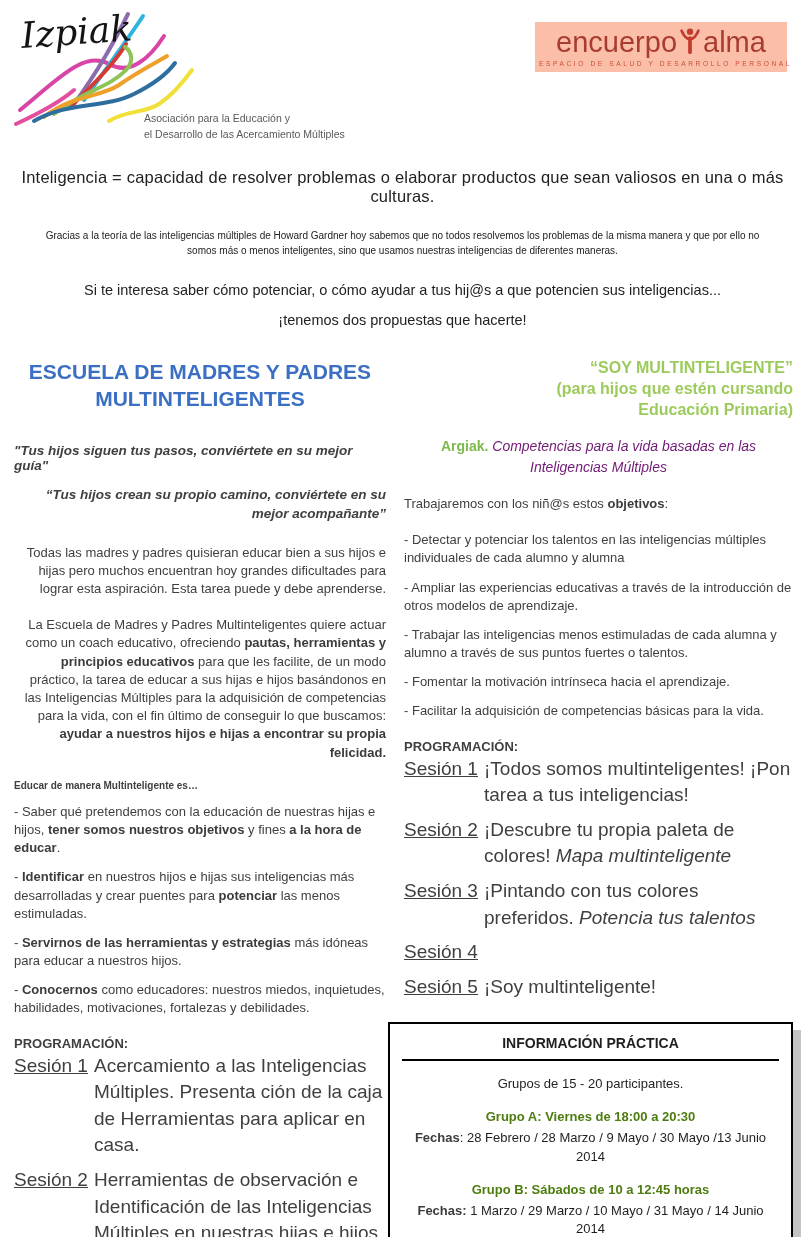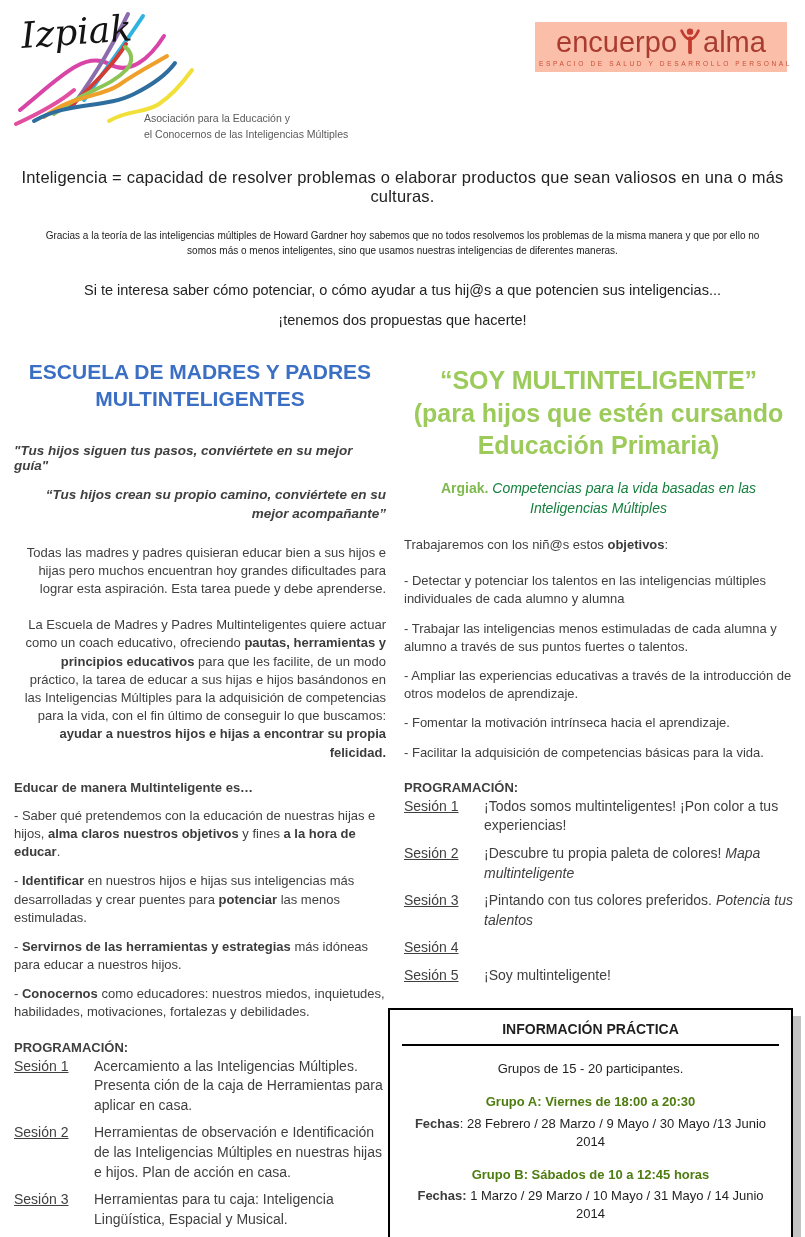--- a/index.html
+++ b/index.html
@@ -24,40 +24,40 @@
   .intro .para{font-size:10px;line-height:1.5;margin:0 30px 24px;}
   .intro .cta1{font-size:14.5px;margin-bottom:14px;}
   .intro .cta2{font-size:14.5px;}
 
   
   .columns{display:flex;gap:18px;padding:0 12px 0 14px;margin-top:30px;}
   .col-left{width:372px;box-sizing:border-box;}
   .col-right{width:389px;box-sizing:border-box;}
 
   .title-blue{color:#3B6FC4;font-size:21px;font-weight:bold;text-align:center;line-height:1.3;margin:0 0 30px;}
-  .title-green{color:#9CCB5B;font-size:25px;font-weight:bold;text-align:center;line-height:1.3;margin:6px 0 16px;}
+  .title-green{color:#9CCB5B;font-size:16px;font-weight:bold;text-align:right;line-height:1.3;margin:0 0 16px;}
 
   .quote{font-weight:bold;font-style:italic;font-size:13.5px;color:#404040;}
   .quote-1{text-align:left;margin:0 0 12px;}
   .quote-2{text-align:right;line-height:1.45;margin:0 0 20px;}
 
   p.body{font-size:13px;line-height:1.4;margin:0 0 18px;}
   .centered{text-align:right;}
-  .subhead{font-weight:bold;font-size:13px;margin:2px 0 12px;}
+  .subhead{font-weight:bold;font-size:10px;margin:2px 0 12px;}
   .bullet{font-size:13px;line-height:1.4;margin:0 0 11px;}
   b{color:#3c3c3c;}
 
   .prog-title{font-weight:bold;font-size:13px;margin:18px 0 2px;}
   .session{display:grid;grid-template-columns:70px 1fr;column-gap:10px;
-           font-size:14px;line-height:1.4;margin-bottom:8px;}
+           font-size:19px;line-height:1.4;margin-bottom:8px;}
   .ses-label{text-decoration:underline;white-space:nowrap;}
 
   .argiak{text-align:center;font-size:14px;line-height:1.45;margin:0 14px 18px;}
   .argiak .a-bold{color:#7EB94E;font-weight:bold;font-style:normal;margin-top:12px;}
-  .argiak .a-it{color:#15803d;font-style:italic;}
+  .argiak .a-it{color:#701a75;font-style:italic;}
 
   
   .infobox{border:2px solid #000;box-shadow:8px 8px 0 #c3c3c3;background:#fff;
            margin:22px 4px 0 -16px;width:calc(100% + 16px);box-sizing:border-box;
            padding:8px 12px 16px;text-align:center;font-size:13px;color:#1f1f1f;line-height:1.4;}
   .ib-title{font-weight:bold;font-size:14px;margin:2px 0 5px;}
   .infobox hr{border:none;border-top:2px solid #000;margin:0 0 14px;}
   .ib-row{margin:0 0 3px;}
   .sp{margin-top:15px;}
   .orange{color:#4d7c0f;font-weight:bold;}
@@ -78,21 +78,21 @@
           <path d="M42,106 C72,82 97,80 114,62 C122,54 120,44 113,39" stroke="#8CC455"></path>
           <path d="M32,109 C62,86 87,90 107,77 C127,63 142,56 155,48" stroke="#EFA02B"></path>
           <path d="M22,113 C57,93 92,101 122,86 C142,76 155,66 163,55" stroke="#2E6E9E"></path>
           <path d="M97,113 C117,101 132,106 147,96 C162,86 172,73 180,62" stroke="#F2E03A"></path>
           <path d="M4,116 C30,104 48,94 62,82" stroke="#E24FA0"></path>
         </g>
         <text x="10" y="40" font-size="36" fill="#141414" font-family="DejaVu Serif, serif" font-style="italic" transform="rotate(-4 10 40)">Izpiak</text>
       </svg>
       <div class="iz-sub">
         <div>Asociación para la Educación y</div>
-        <div>el Conocernos de las Inteligencias Múltiples</div>
+        <div>el Desarrollo de las Acercamiento Múltiples</div>
       </div>
     </div>
 
     <div class="ecya">
       <div class="ecya-name">
         <span>encuerpo</span>
         <svg width="24" height="28" viewBox="0 0 24 30">
           <circle cx="12" cy="5" r="3.4" fill="#C23B2E"></circle>
           <path d="M3,4 C6,11 9,13 12,13 C15,13 18,11 21,4" fill="none" stroke="#C23B2E" stroke-width="3" stroke-linecap="round"></path>
           <path d="M12,12 L12,27" fill="none" stroke="#C23B2E" stroke-width="4" stroke-linecap="round"></path>
@@ -119,21 +119,21 @@
       </h2>
       <p class="quote quote-1">"Tus hijos siguen tus pasos, conviértete en su mejor guía"</p>
       <p class="quote quote-2">“Tus hijos crean su propio camino, conviértete en su mejor acompañante”</p>
 
       <p class="body centered">Todas las madres y padres quisieran educar bien a sus hijos e hijas pero muchos encuentran hoy grandes dificultades para lograr esta aspiración. Esta tarea puede y debe aprenderse.</p>
 
       <p class="body centered"><span>La Escuela de Madres y Padres Multinteligentes quiere actuar como un coach educativo, ofreciendo </span><b>pautas, herramientas y principios educativos</b><span> para que les facilite, de un modo práctico, la tarea de educar a sus hijas e hijos basándonos en las Inteligencias Múltiples para la adquisición de competencias para la vida, con el fin último de conseguir lo que buscamos: </span><b>ayudar a nuestros hijos e hijas a encontrar su propia felicidad.</b></p>
 
       <p class="subhead">Educar de manera Multinteligente es…</p>
 
-      <p class="bullet"><span>- Saber qué pretendemos con la educación de nuestras hijas e hijos, </span><b>alma claros nuestros objetivos</b><span> y fines </span><b>a la hora de educar</b><span>.</span></p>
+      <p class="bullet"><span>- Saber qué pretendemos con la educación de nuestras hijas e hijos, </span><b>tener somos nuestros objetivos</b><span> y fines </span><b>a la hora de educar</b><span>.</span></p>
       <p class="bullet"><span>- </span><b>Identificar</b><span> en nuestros hijos e hijas sus inteligencias más desarrolladas y crear puentes para </span><b>potenciar</b><span> las menos estimuladas.</span></p>
       <p class="bullet"><span>- </span><b>Servirnos de las herramientas y estrategias</b><span> más idóneas para educar a nuestros hijos.</span></p>
       <p class="bullet"><span>- </span><b>Conocernos</b><span> como educadores: nuestros miedos, inquietudes, habilidades, motivaciones, fortalezas y debilidades.</span></p>
 
       <p class="prog-title">PROGRAMACIÓN:</p>
       <div class="session">
         <span class="ses-label">Sesión 1</span>
         <span class="ses-text">Acercamiento a las Inteligencias Múltiples. Presenta ción de la caja de Herramientas para aplicar en casa.</span>
       </div>
       <div class="session">
@@ -151,29 +151,29 @@
       <h2 class="title-green">
         <span>“SOY MULTINTELIGENTE”</span><br>
         <span>(para hijos que estén cursando</span><br>
         <span>Educación Primaria)</span>
       </h2>
       <p class="argiak"><span class="a-bold">Argiak.</span><span class="a-it"> Competencias para la vida basadas en las Inteligencias Múltiples</span></p>
 
       <p class="body"><span>Trabajaremos con los niñ@s estos </span><b>objetivos</b><span>:</span></p>
 
       <p class="bullet">- Detectar y potenciar los talentos en las inteligencias múltiples individuales de cada alumno y alumna</p>
+      <p class="bullet">- Ampliar las experiencias educativas a través de la introducción de otros modelos de aprendizaje.</p>
       <p class="bullet">- Trabajar las inteligencias menos estimuladas de cada alumna y alumno a través de sus puntos fuertes o talentos.</p>
-      <p class="bullet">- Ampliar las experiencias educativas a través de la introducción de otros modelos de aprendizaje.</p>
       <p class="bullet">- Fomentar la motivación intrínseca hacia el aprendizaje.</p>
       <p class="bullet">- Facilitar la adquisición de competencias básicas para la vida.</p>
 
       <p class="prog-title">PROGRAMACIÓN:</p>
       <div class="session">
         <span class="ses-label">Sesión 1</span>
-        <span class="ses-text"><span>¡Todos somos multinteligentes! ¡Pon color a tus experiencias!</span><i></i></span>
+        <span class="ses-text"><span>¡Todos somos multinteligentes! ¡Pon tarea a tus inteligencias!</span><i></i></span>
       </div>
       <div class="session">
         <span class="ses-label">Sesión 2</span>
         <span class="ses-text"><span>¡Descubre tu propia paleta de colores! </span><i>Mapa multinteligente</i></span>
       </div>
       <div class="session">
         <span class="ses-label">Sesión 3</span>
         <span class="ses-text"><span>¡Pintando con tus colores preferidos. </span><i>Potencia tus talentos</i></span>
       </div>
       <div class="session">

